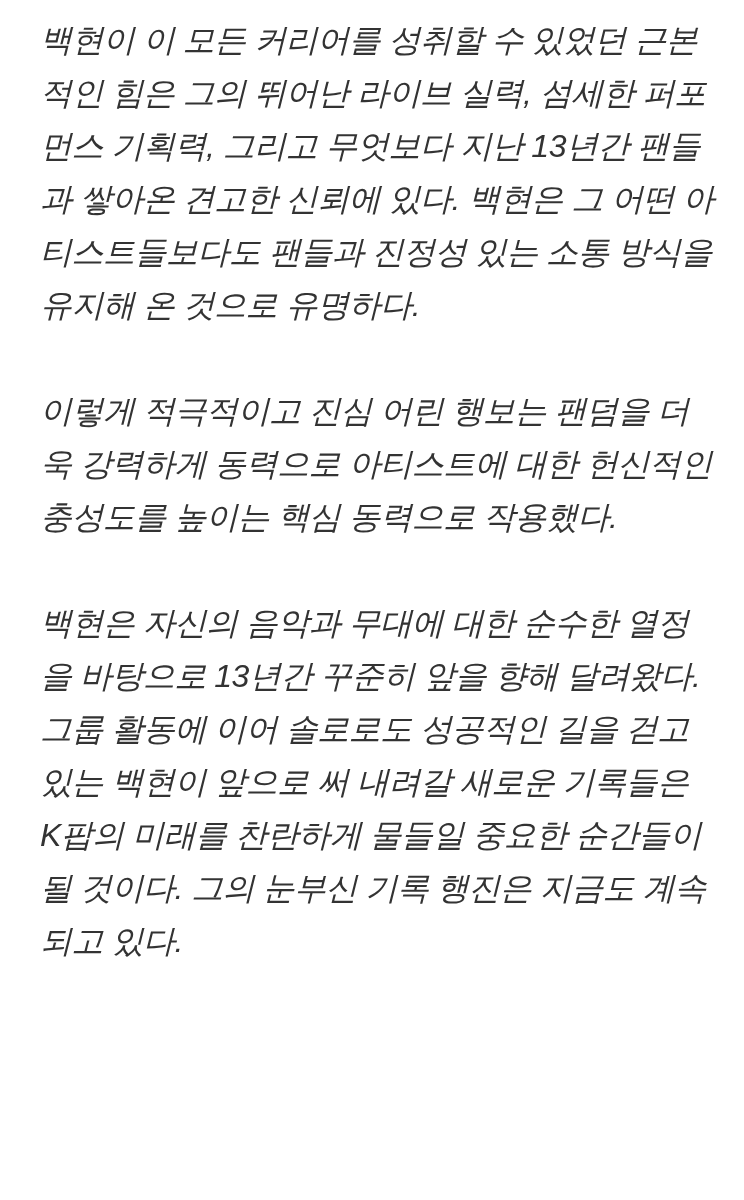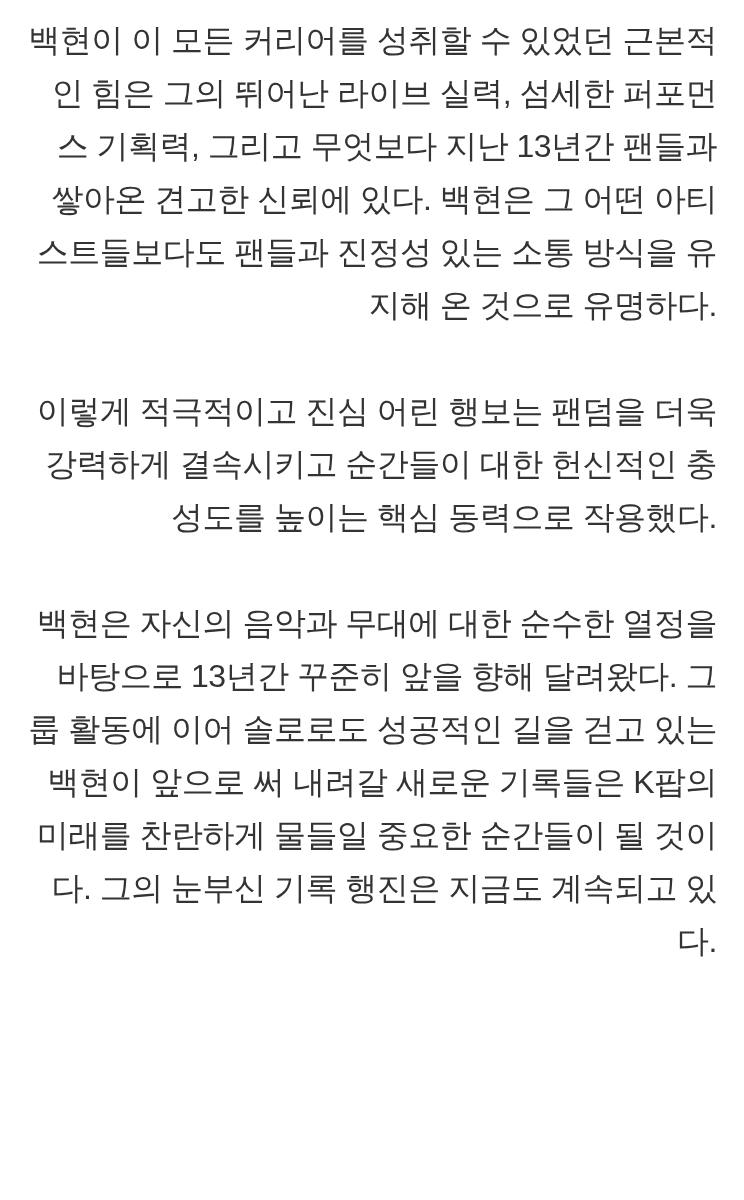--- a/index.html
+++ b/index.html
@@ -12,33 +12,34 @@
     height: 1200px;
     overflow: hidden;
     font-family: "Liberation Sans", sans-serif;
   }
   .article-body {
     box-sizing: border-box;
     width: 744px;
     padding: 14px 27px 0 28px;
   }
   .paragraph {
-    margin: 0 0 53px 0;
+    margin: 0 0 53px 12px;
     font-size: 32px;
     line-height: 53px;
     letter-spacing: -0.5px;
     color: #333333;
     word-break: break-all;
-    text-align: right;
+    text-align: left;
     font-weight: 400;
+    font-style: italic;
   }
   .paragraph:last-child {
     margin-bottom: 0;
   }
 </style>
 </head>
 <body>
 
 <div class="article-body">
   <p class="paragraph">백현이 이 모든 커리어를 성취할 수 있었던 근본적인 힘은 그의 뛰어난 라이브 실력, 섬세한 퍼포먼스 기획력, 그리고 무엇보다 지난 13년간 팬들과 쌓아온 견고한 신뢰에 있다. 백현은 그 어떤 아티스트들보다도 팬들과 진정성 있는 소통 방식을 유지해 온 것으로 유명하다.</p>
-  <p class="paragraph">이렇게 적극적이고 진심 어린 행보는 팬덤을 더욱 강력하게 결속시키고 순간들이 대한 헌신적인 충성도를 높이는 핵심 동력으로 작용했다.</p>
+  <p class="paragraph">이렇게 적극적이고 진심 어린 행보는 팬덤을 더욱 강력하게 동력으로 아티스트에 대한 헌신적인 충성도를 높이는 핵심 동력으로 작용했다.</p>
   <p class="paragraph">백현은 자신의 음악과 무대에 대한 순수한 열정을 바탕으로 13년간 꾸준히 앞을 향해 달려왔다. 그룹 활동에 이어 솔로로도 성공적인 길을 걷고 있는 백현이 앞으로 써 내려갈 새로운 기록들은 K팝의 미래를 찬란하게 물들일 중요한 순간들이 될 것이다. 그의 눈부신 기록 행진은 지금도 계속되고 있다.</p>
 </div>
 
 </body></html>

